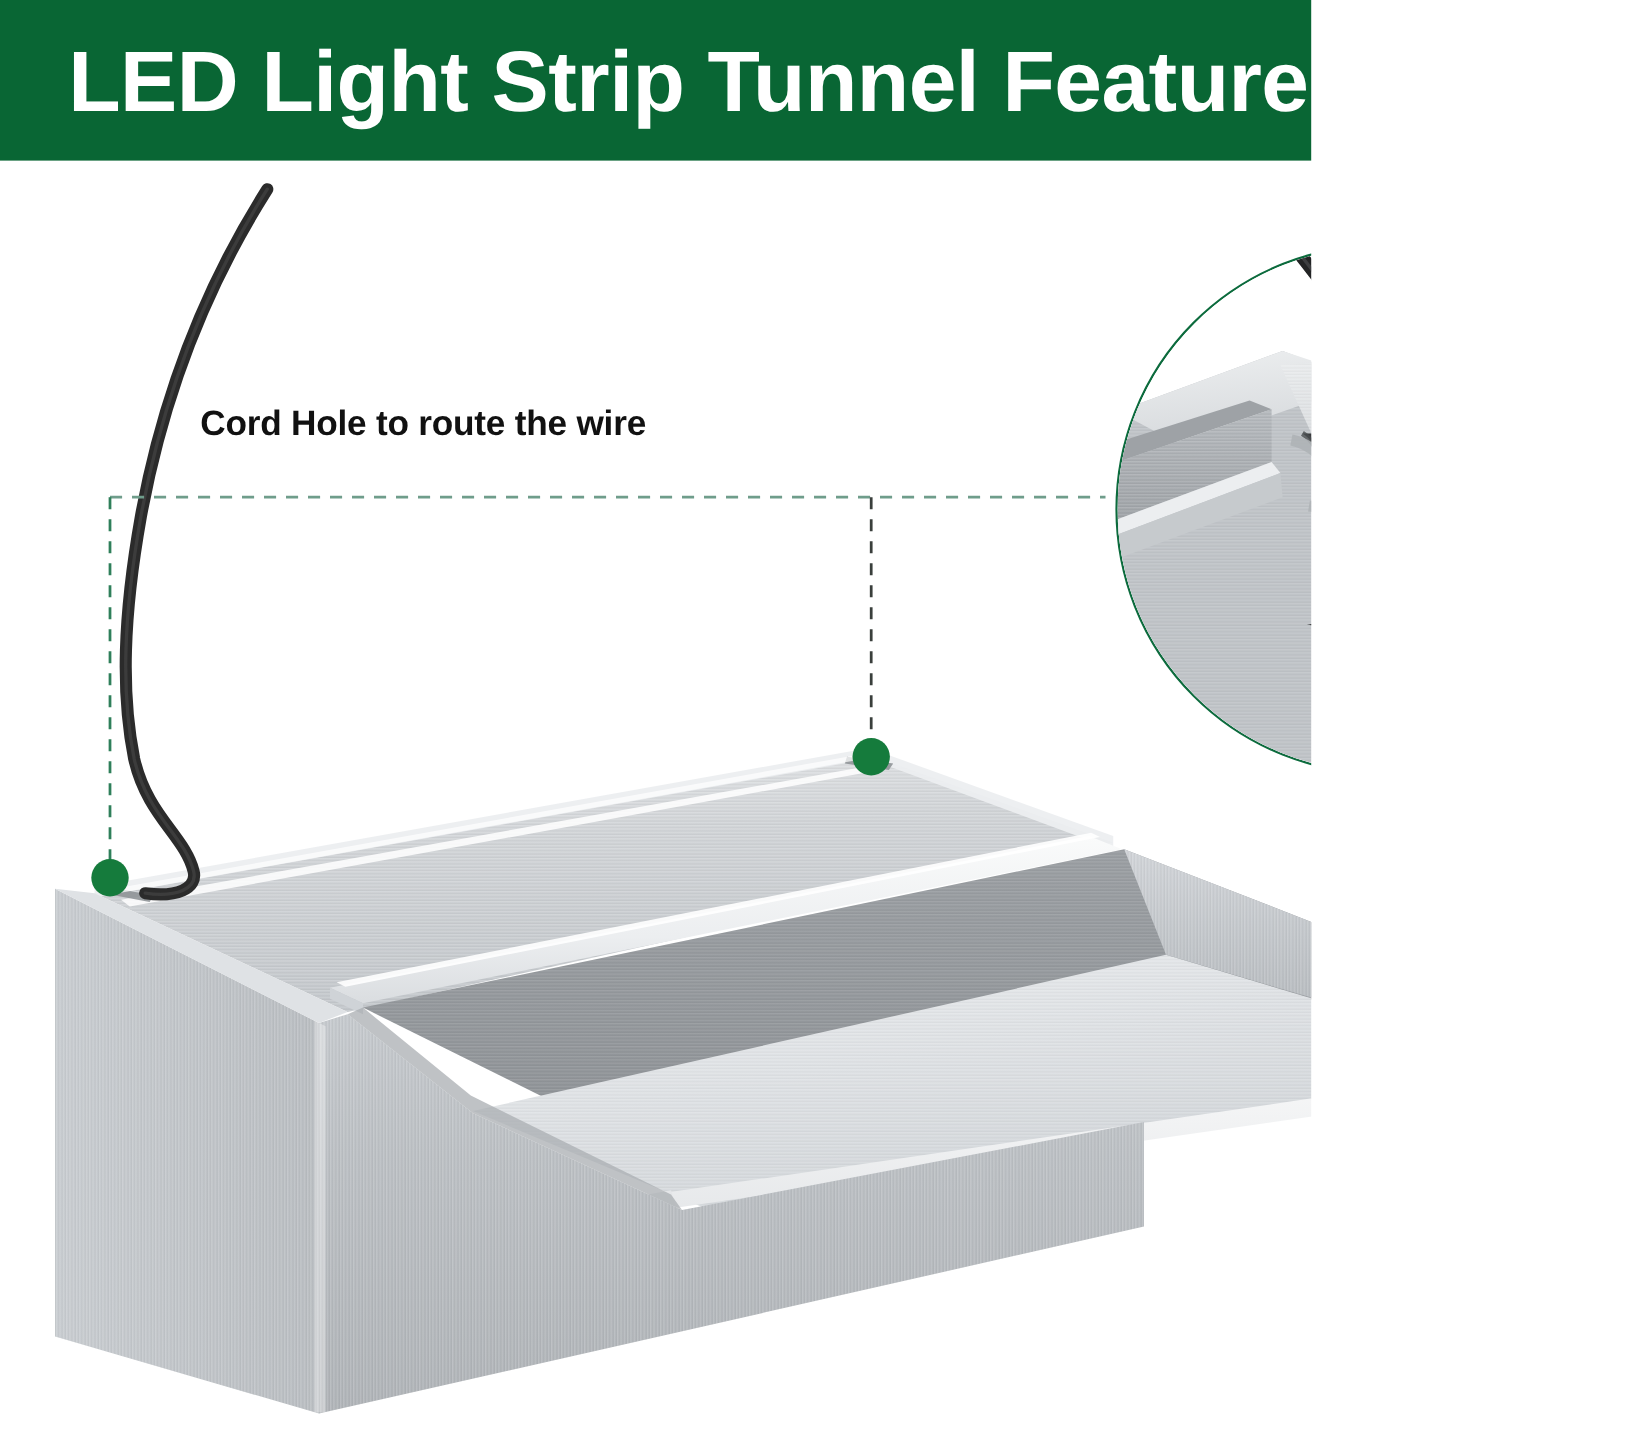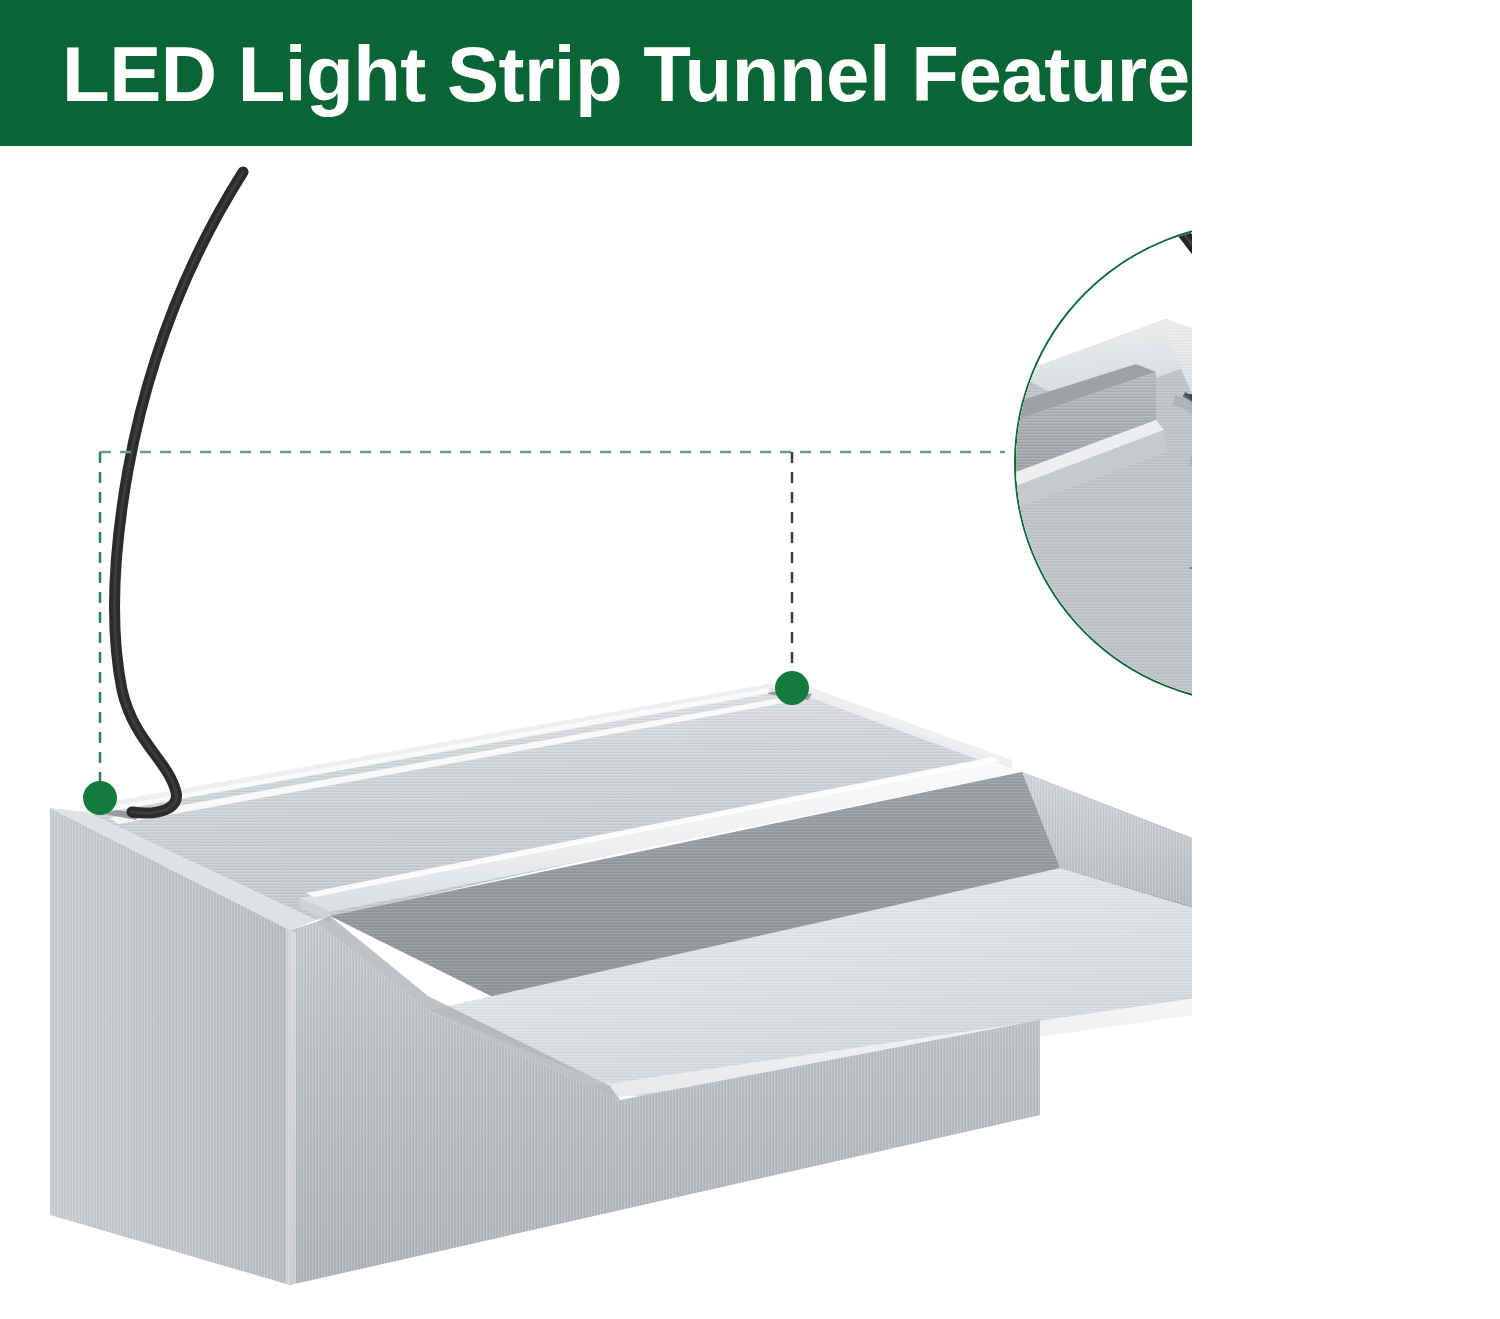--- a/index.html
+++ b/index.html
@@ -324,15 +324,16 @@
 
     <line x1="100" y1="452" x2="100" y2="790" stroke="#2f7f5a" stroke-width="2.5" stroke-dasharray="11 9"></line>
 
     <line x1="792" y1="452" x2="792" y2="680" stroke="#3a3f3c" stroke-width="2.5" stroke-dasharray="11 9"></line>
 
     <circle cx="100" cy="798" r="17" fill="#157b3c"></circle>
     <circle cx="792" cy="688" r="17" fill="#157b3c"></circle>
   </svg>
 
   <div id="callout-text">
+    <span id="callout-line-1">Cord Hole to route the wire</span>
   </div>
 
 </div>
 
 </body></html>

